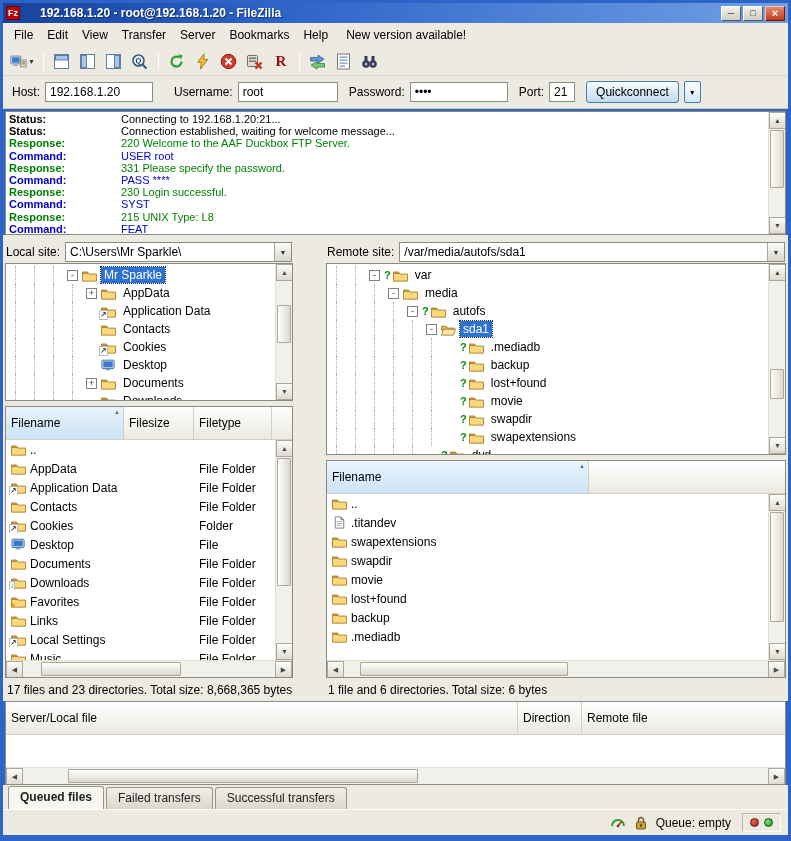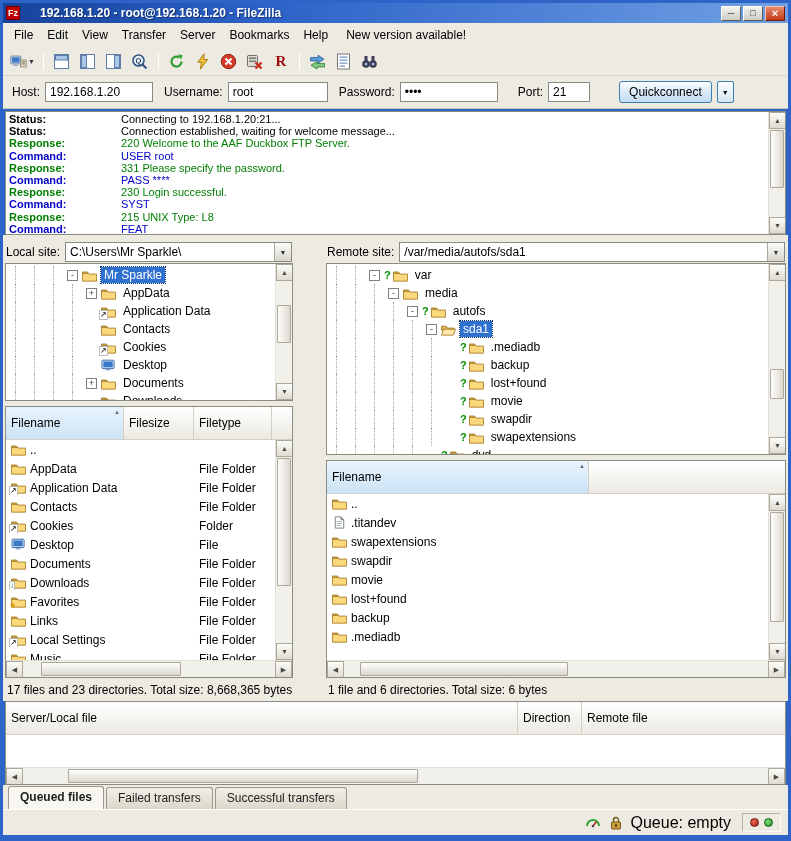--- a/index.html
+++ b/index.html
@@ -21,21 +21,21 @@
   .toolbar{height:29px;flex:none;background:#EDEAE2;display:flex;align-items:center;gap:2px;padding:0 5px;border-bottom:1px solid #DAD7CD;}
   .tb-btn{min-width:24px;height:22px;display:flex;align-items:center;justify-content:center;padding:0 2px;}
   .tbi{width:17px;height:17px;display:block;}
   .tb-caret{font-size:7px;color:#333;margin-left:1px;}
   .tb-sep{width:1px;height:18px;background:#B6B2A6;border-right:1px solid #fff;margin:0 4px;}
   .tbR{font-weight:bold;font-size:15px;color:#9c0a0a;font-family:"Liberation Serif",serif;line-height:1;}
 
   
   .quickbar{height:33px;flex:none;background:#EDEAE2;display:flex;align-items:center;gap:5px;padding:0 9px;font-size:12px;border-bottom:1px solid #CDC9BD;}
   .qc-input{height:20px;border:1px solid #888B83;background:#fff;font-size:12px;padding:1px 4px;font-family:"Liberation Sans",sans-serif;}
-  .qc-btn{height:22px;padding:2px 9px;font-size:12px;font-family:"Liberation Sans",sans-serif;background:linear-gradient(#FDFEFF,#DCEBF8 45%,#C2DBF2);border:1px solid #3C7FB1;border-radius:3px;margin-left:24px;}
+  .qc-btn{height:22px;padding:2px 9px;font-size:12px;font-family:"Liberation Sans",sans-serif;background:linear-gradient(#FDFEFF,#DCEBF8 45%,#C2DBF2);border:1px solid #3C7FB1;border-radius:3px;margin-left:6px;}
   .qc-caret{width:17px;height:22px;background:linear-gradient(#FDFEFF,#D5E7F6);border:1px solid #3C7FB1;border-radius:2px;display:flex;align-items:center;justify-content:center;font-size:7px;}
 
   
   .logpane{height:124px;flex:none;background:#fff;border:1px solid #8A8B81;margin:2px 2px 0 2px;display:flex;overflow:hidden;}
   .log-lines{flex:1;padding:1px 0 0 3px;font-size:11px;line-height:12.2px;overflow:hidden;}
   .log-line{white-space:nowrap;}
   .log-label{display:inline-block;width:112px;font-weight:bold;}
   .t-status{color:#000;}
   .t-response{color:#007F00;}
   .t-command{color:#0000C8;}
@@ -97,21 +97,21 @@
   
   .queue{height:84px;flex:none;margin:0 2px;background:#fff;border:1px solid #8A8B81;display:flex;flex-direction:column;overflow:hidden;}
   .queue-body{flex:1;background:#fff;}
   .tabs{height:24px;flex:none;background:#EDEAE2;display:flex;align-items:flex-end;padding:0 0 0 5px;gap:2px;}
   .tab{font-size:12px;padding:3px 11px 4px;background:linear-gradient(#F0EEE7,#DBD7CA);border:1px solid #9A968A;border-bottom:none;border-radius:3px 3px 0 0;color:#222;}
   .tab.active{background:#F8F6F1;font-weight:bold;padding-bottom:5px;}
 
   
   .statusbar{height:26px;flex:none;background:#EDEAE2;border-top:1px solid #FFFFFF;display:flex;align-items:center;justify-content:flex-end;gap:7px;padding:0 7px;}
   .sbi{width:16px;height:16px;display:block;}
-  .sb-text{font-size:16px;color:#000;}
+  .sb-text{font-size:12px;color:#000;}
   .sb-panel{display:flex;align-items:center;gap:5px;border:1px solid;border-color:#B9B5AA #FDFCF9 #FDFCF9 #B9B5AA;height:19px;padding:0 7px;margin-left:4px;}
   .led{width:9px;height:9px;border-radius:50%;}
   .led.red{background:radial-gradient(circle at 35% 35%,#E86A5A,#A81E10);border:1px solid #6E1208;}
   .led.green{background:radial-gradient(circle at 35% 35%,#7FE07F,#1E8E1E);border:1px solid #0E5A0E;}
 </style>
 </head>
 <body>
 
 <div class="window">
 
@@ -259,26 +259,26 @@
             <circle cx="5" cy="11" r="1.5" fill="#9FB8D8"></circle>
             <circle cx="12" cy="11" r="1.5" fill="#9FB8D8"></circle>
           </svg>
         </span>
       </span>
     </div>
 
   <div class="quickbar">
     <label>Host:</label>
     <input class="qc-input" style="width: 108px;" value="192.168.1.20">
-    <label style="margin-left:6px">Username:</label>
+    <label style="margin-left:16px">Username:</label>
     <input class="qc-input" style="width: 100px;" value="root">
     <label style="margin-left:6px">Password:</label>
     <input class="qc-input" style="width: 98px;" value="••••">
-    <label style="margin-left:15px">Port:</label>
-    <input class="qc-input" style="width: 42px;" value="21">
+    <label style="margin-left:6px">Port:</label>
+    <input class="qc-input" style="width: 26px;" value="21">
     <button class="qc-btn">Quickconnect</button>
     <span class="qc-caret">
         <span>▼</span>
       </span>
   </div>
 
   <div class="logpane">
     <div class="log-lines" id="log-lines">
         <div class="log-line t-status"><span class="log-label">Status:</span><span>Connecting to 192.168.1.20:21...</span></div>
         <div class="log-line t-status"><span class="log-label">Status:</span><span>Connection established, waiting for welcome message...</span></div>

